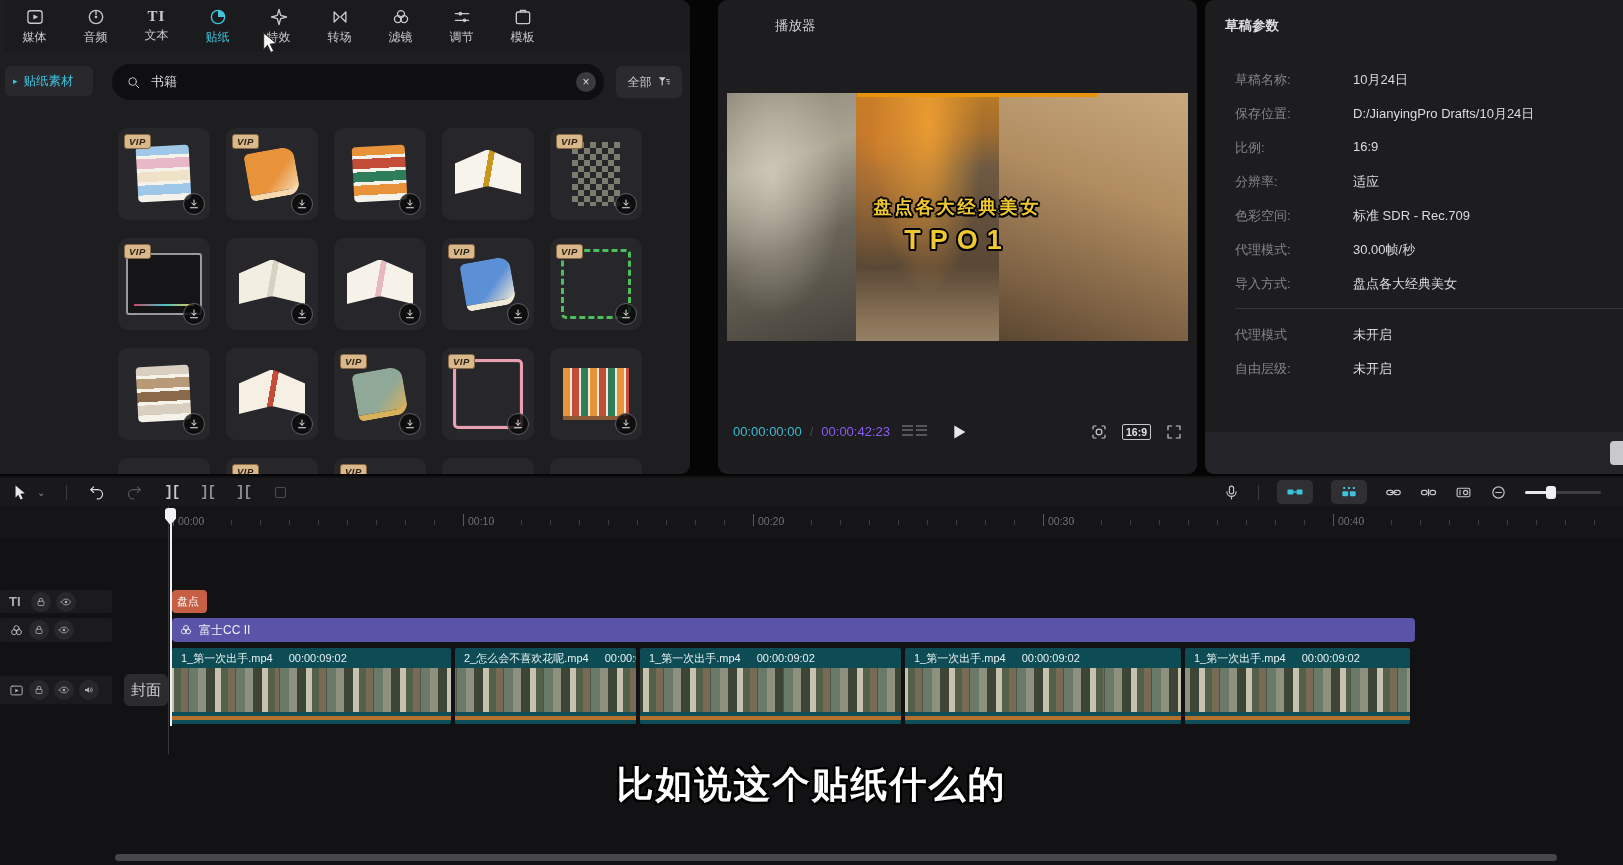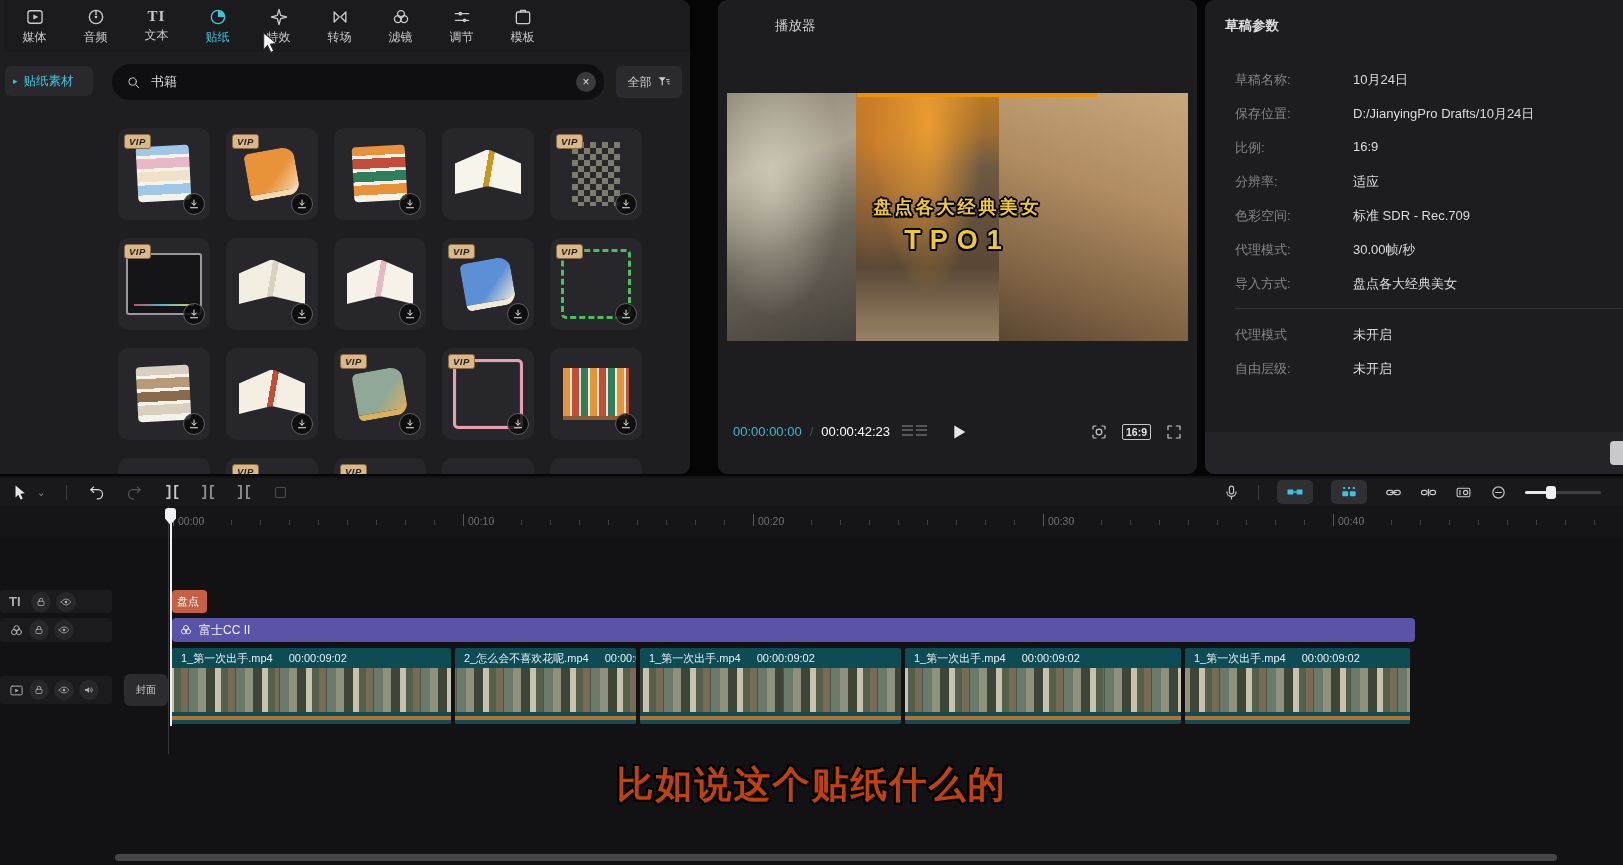--- a/index.html
+++ b/index.html
@@ -65,21 +65,21 @@
   .vf-right{flex:1;height:100%;background:linear-gradient(200deg,#c8a87e 0%,#b08c60 40%,#7a5f42 80%,#5a4630 100%);}
   .v-progress{position:absolute;left:130px;top:0;width:240px;height:4px;background:#e8920e;}
   .v-title{position:absolute;left:0;right:0;top:102px;text-align:center;color:#f0c832;font-weight:bold;
      text-shadow:-2px 0 #000,2px 0 #000,0 -2px #000,0 2px #000,-1.5px -1.5px #000,1.5px -1.5px #000,-1.5px 1.5px #000,1.5px 1.5px #000;}
   .v-title .l1{font-size:18px;letter-spacing:3px;}
   .v-title .l2{font-size:27px;letter-spacing:9px;margin-top:6px;}
   .pl-controls{position:absolute;left:0;bottom:26px;width:100%;height:28px;}
   .time-group{position:absolute;left:15px;top:4px;display:flex;align-items:center;gap:8px;font-size:13px;}
   .cur-time{color:#3fb9d3;}
   .time-sep{color:#4a4a4f;}
-  .total-time{color:#ffffff;}
+  .total-time{color:#8b5cf6;}
   .quality-icon{display:flex;gap:3px;margin-left:4px;}
   .quality-icon i{width:11px;height:13px;background:repeating-linear-gradient(180deg,#55555a 0 2px,transparent 2px 4.5px);}
   .play-btn{position:absolute;left:50%;top:1px;transform:translateX(-50%);width:22px;height:22px;color:#e8e8ea;}
   .right-controls{position:absolute;right:14px;top:3px;display:flex;align-items:center;gap:14px;color:#c8c8cb;}
   .right-controls .ic{width:18px;height:18px;}
   .ratio-box{border:1.5px solid #c8c8cb;border-radius:2px;font-size:10.5px;font-weight:bold;padding:1px 3px;color:#e4e4e6;}
   
   #params{left:1205px;width:418px;background:#1d1d20;padding-left:31px;}
   .pr-title{position:absolute;left:20px;top:17px;font-size:13.5px;font-weight:bold;color:#dcdcde;}
   .pr-rows{position:absolute;left:16px;top:62px;width:100%;}
@@ -108,37 +108,37 @@
   .tick-major{position:absolute;top:8px;width:1px;height:12px;background:#5a5a5f;}
   .tick-label{position:absolute;top:9px;font-size:10.5px;color:#6e6e74;}
   .tick-minor{position:absolute;top:14px;width:1px;height:5px;background:#3c3c41;}
   .head-divider{position:absolute;left:168px;top:30px;width:1px;height:248px;background:#36363b;}
   .head-row{position:absolute;left:0;width:112px;background:#1b1b1f;border-radius:3px;display:flex;align-items:center;gap:5px;padding-left:9px;box-sizing:border-box;}
   .head-row .ic{width:15px;height:15px;color:#b0b0b4;}
   .hbtn{width:20px;height:20px;border-radius:50%;background:#28282c;display:flex;align-items:center;justify-content:center;color:#b0b0b4;flex:none;}
   .hbtn .ic{width:12px;height:12px;}
   .ti-head{font-weight:bold;font-size:13px;color:#b0b0b4;width:17px;}
   .cover-btn{position:absolute;left:124px;top:198px;width:44px;height:32px;background:#2c2c30;border-radius:6px;
-     display:flex;align-items:center;justify-content:center;font-size:10px;color:#d0d0d3;}
+     display:flex;align-items:center;justify-content:center;font-size:15px;color:#d0d0d3;}
   .clip-text{position:absolute;top:114px;height:23px;background:#c65f43;border-radius:4px;color:#fff;font-size:11px;
      display:flex;align-items:center;padding-left:5px;box-sizing:border-box;overflow:hidden;}
   .clip-filter{position:absolute;top:142px;height:24px;background:#5b53a8;border-radius:4px;color:#f0f0f4;font-size:12px;
      display:flex;align-items:center;gap:6px;padding-left:7px;box-sizing:border-box;overflow:hidden;}
   .clip-filter .ic{width:14px;height:14px;color:#e8e8f2;flex:none;}
   .vclip{position:absolute;top:172px;height:76px;border-radius:2px;overflow:hidden;background:#0e4c55;}
   .vc-head{height:20px;display:flex;align-items:center;gap:16px;padding:0 9px;font-size:11px;color:#e6f1f3;white-space:nowrap;overflow:hidden;}
   .vc-thumbs{height:44px;
      background:repeating-linear-gradient(90deg,rgba(0,0,0,.3) 0 1px,transparent 1px 47px),
      repeating-linear-gradient(90deg,#6b7a68 0 10px,#8d917e 10px 18px,#3d4636 18px 27px,#c7c2b0 27px 33px,#55604b 33px 40px,#776b55 40px 47px);}
   .vc-audio{height:12px;background:#0f4e58;position:relative;}
   .vc-audio::before{content:"";position:absolute;left:0;right:0;top:4px;height:4px;background:#b5722c;}
   .playhead-line{position:absolute;left:170px;top:32px;width:1.5px;height:218px;background:#f2f2f4;z-index:5;}
   .playhead-head{position:absolute;left:165px;top:32px;width:11px;height:17px;background:#f2f2f4;z-index:6;
      border-radius:3px;clip-path:polygon(0 0,100% 0,100% 62%,50% 100%,0 62%);}
-  .subtitle{position:absolute;left:0;right:0;top:284px;text-align:center;font-size:37px;font-weight:bold;color:#c2410c;
+  .subtitle{position:absolute;left:0;right:0;top:284px;text-align:center;font-size:37px;font-weight:bold;color:#ffffff;
      text-shadow:-2px 0 #000,2px 0 #000,0 -2px #000,0 2px #000,-2px -2px #000,2px -2px #000,-2px 2px #000,2px 2px #000;letter-spacing:2px;}
   .hscrollbar{position:absolute;left:115px;top:378px;width:1442px;height:7px;background:#46464b;border-radius:4px;}
   
   .ic{display:inline-block;}
   .ic svg{width:100%;height:100%;display:block;fill:none;stroke:currentColor;stroke-width:1.6;stroke-linecap:round;stroke-linejoin:round;}
   .ic svg .f{fill:currentColor;stroke:none;}
   #mouse-cursor{position:absolute;left:262px;top:32px;width:17px;height:23px;z-index:50;}
 </style>
 </head>
 <body>

